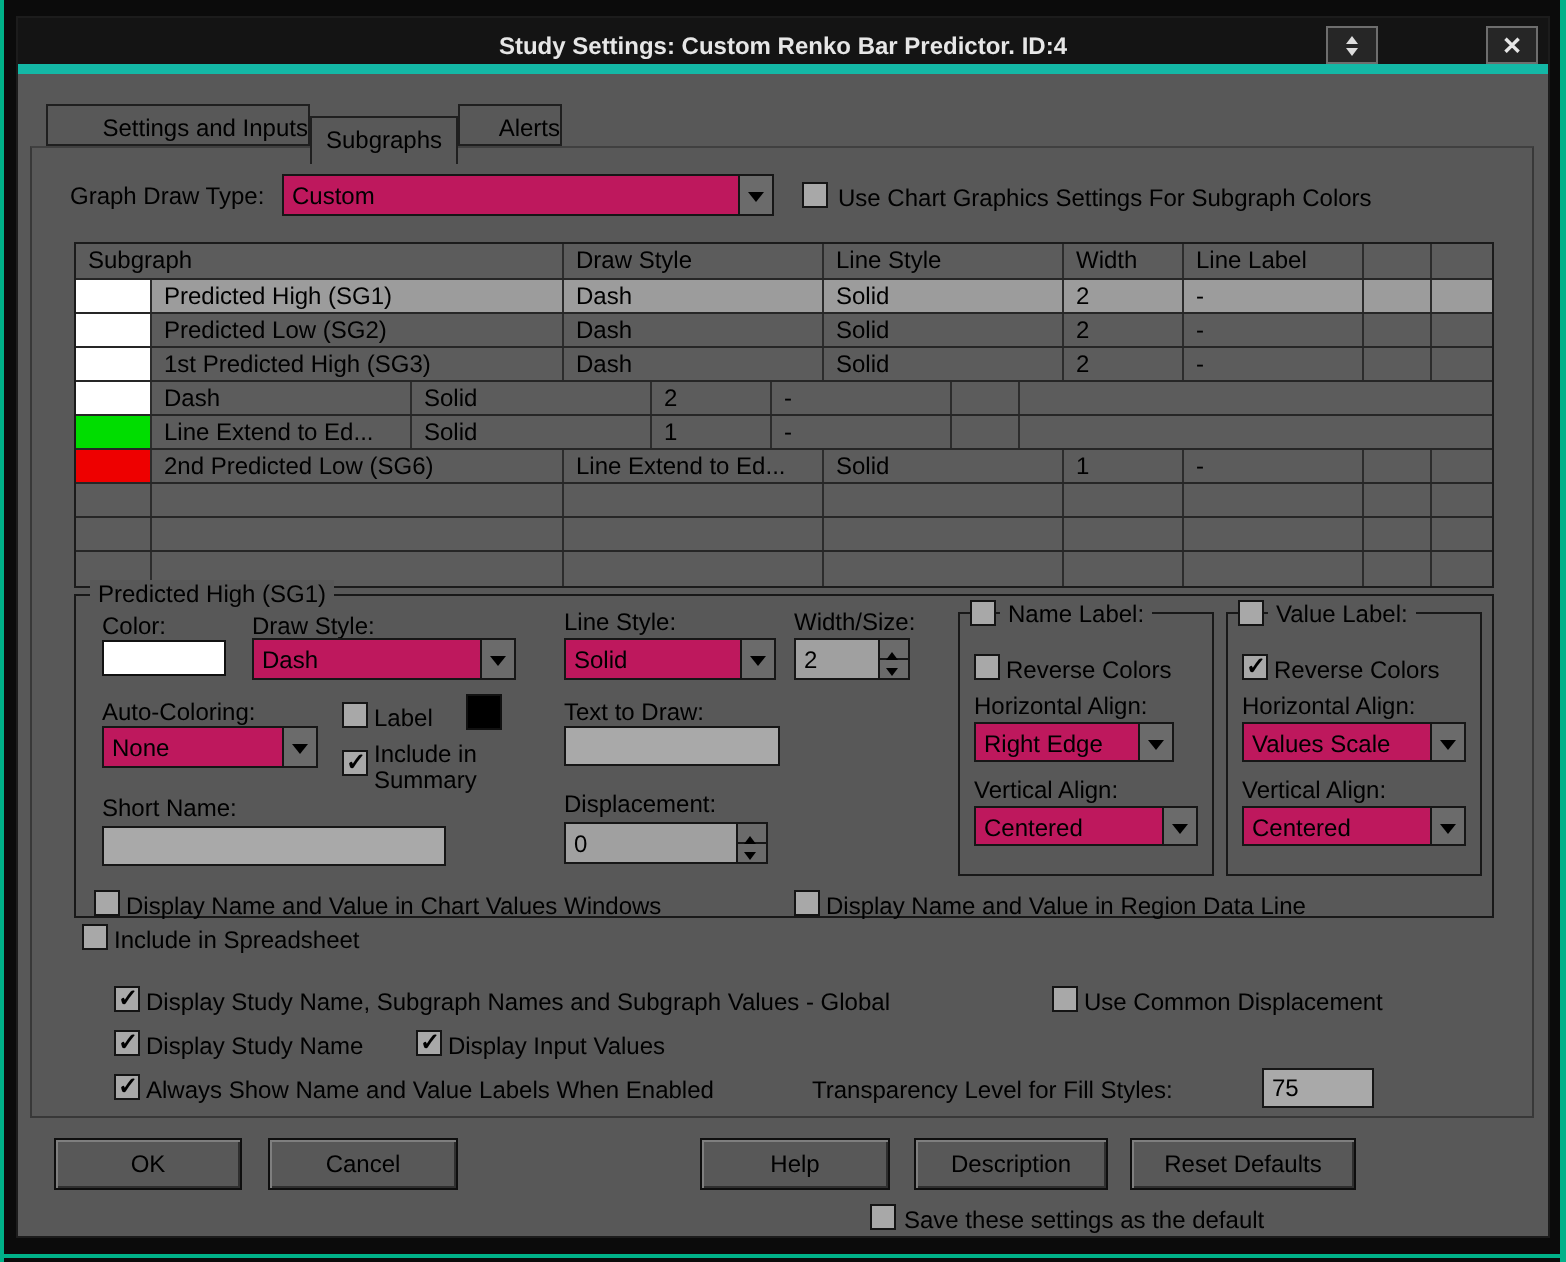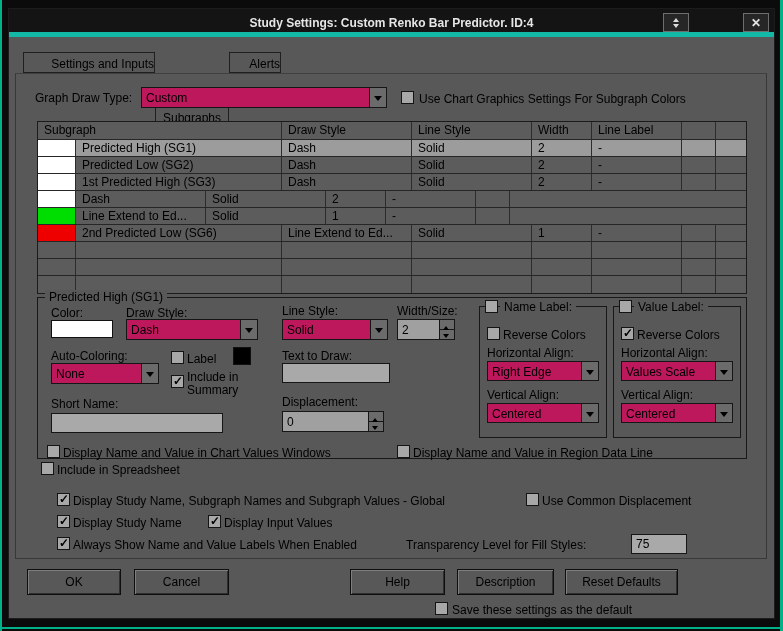--- a/index.html
+++ b/index.html
@@ -14,21 +14,21 @@
   .titlebar .title { position:absolute; left:0; right:0; top:7px; text-align:center; color:#e6e6e6; font-size:12px; font-weight:bold; }
   .tb-btn { position:absolute; top:4px; height:19px; background:#262626; border:1px solid #6e6e6e; color:#e6e6e6; display:flex; align-items:center; justify-content:center; }
   .tb-spin { left:654px; width:26px; flex-direction:column; }
   .tb-spin i { width:0; height:0; border:3px solid transparent; display:block; }
   .tb-spin i.up { border-bottom:4px solid #ddd; margin-bottom:1px; }
   .tb-spin i.dn { border-top:4px solid #ddd; margin-top:1px; }
   .tb-close { left:734px; width:26px; font-size:12px; font-weight:bold; }
 
   .tab { position:absolute; background:#585858; border:1px solid #1f1f1f; font-size:12px; color:#000; text-align:center; padding-top:4px; }
   .tab-inactive { top:43px; height:21px; z-index:1;text-align:right; }
-  .tab-active { top:49px; height:24px; border-bottom:none; z-index:3;margin-top:48px; }
+  .tab-active { top:49px; height:24px; border-bottom:none; z-index:3; }
   .panel { position:absolute; left:6px; top:64px; width:752px; height:486px; border:1px solid #383838; border-top:1px solid #404040; z-index:2; }
 
   .lbl { position:absolute; font-size:12px; color:#000; white-space:nowrap; z-index:4; }
   .lbl-wrap { white-space:normal; line-height:13px; }
 
   .cb { position:absolute; width:13px; height:13px; background:#a8a8a8; border:1px solid #141414; z-index:5; }
   .cb.checked::after { content:"✓"; position:absolute; left:1px; top:-2px; font-size:12px; font-weight:bold; color:#000; }
 
   .dd { position:absolute; height:21px; background:#be185d; border:1px solid #161616; display:flex; z-index:4; }
   .dd .val { flex:1; font-size:12px; color:#000; padding:3px 0 0 4px; overflow:hidden; white-space:nowrap; }
@@ -225,21 +225,21 @@
           <span class="sd"></span>
         </span>
     </div>
 
     <div class="group" style="left:470px;top:297px;width:128px;height:132px;"></div>
     <span class="cb" style="left:476px;top:291px;"></span>
     <span class="gtitle" style="left:491px;top:291px;">Name Label:</span>
     <span class="cb" style="left:478px;top:318px;"></span>
     <span class="lbl" style="left:494px;top:319px;">Reverse Colors</span>
     <span class="lbl" style="left:478px;top:337px;">Horizontal Align:</span>
-    <div class="dd" style="left:478px;top:352px;width:112px;height:20px;">
+    <div class="dd" style="left:478px;top:352px;width:100px;height:20px;">
       <span class="val">Right Edge</span>
       <span class="dd-btn"></span>
     </div>
     <span class="lbl" style="left:478px;top:379px;">Vertical Align:</span>
     <div class="dd" style="left:478px;top:394px;width:112px;height:20px;">
       <span class="val">Centered</span>
       <span class="dd-btn"></span>
     </div>
 
     <div class="group" style="left:604px;top:297px;width:128px;height:132px;"></div>

